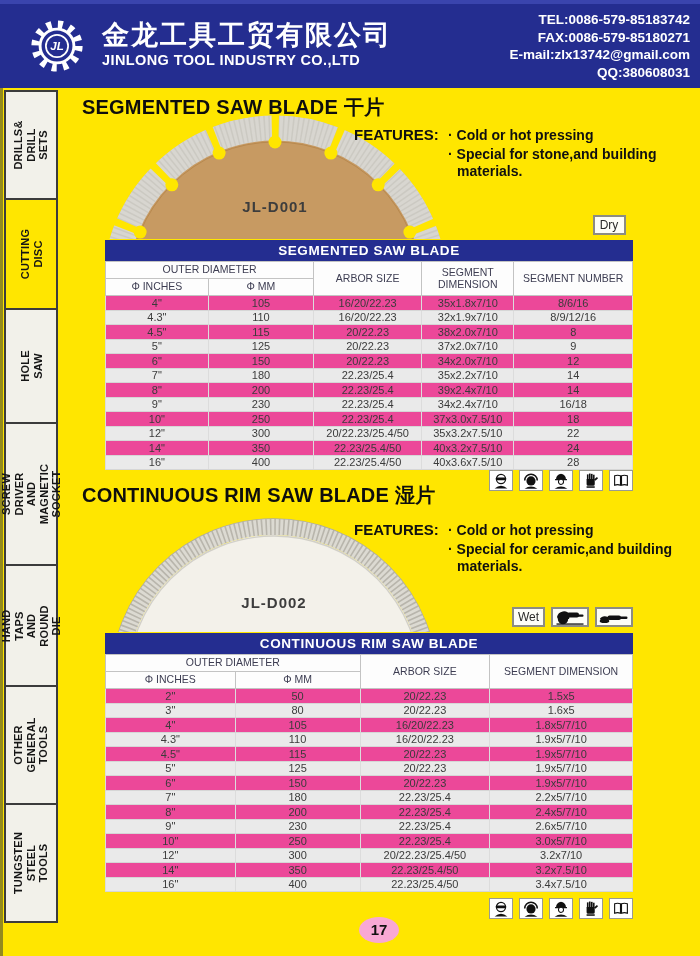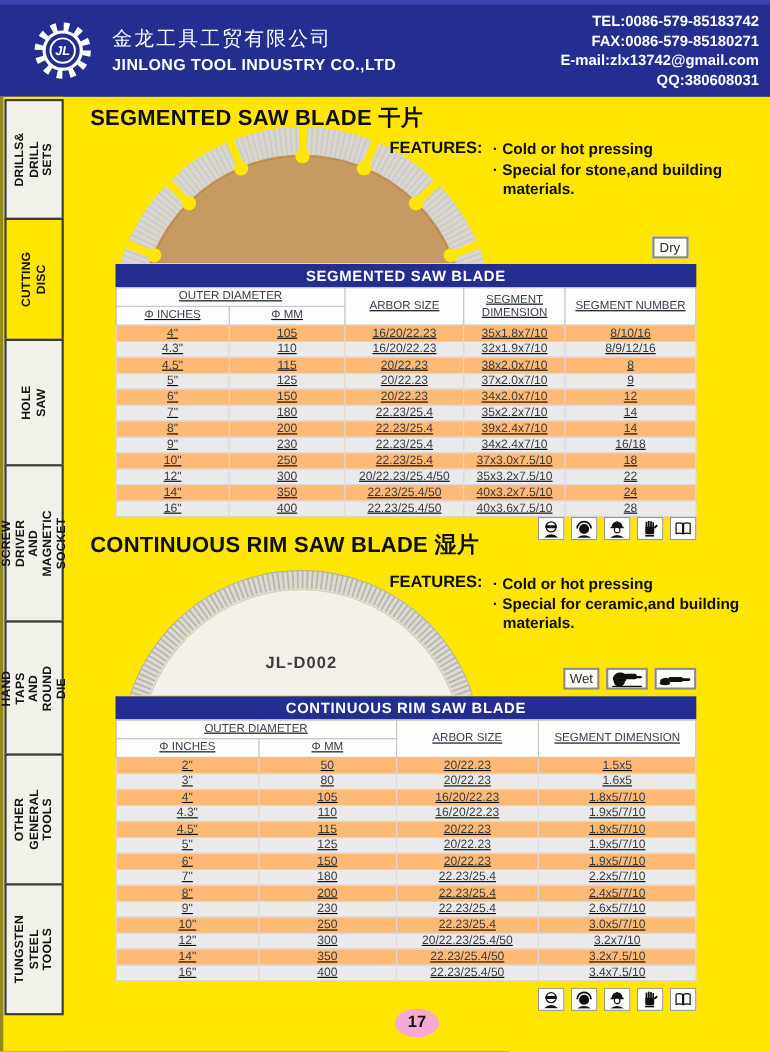--- a/index.html
+++ b/index.html
@@ -4,21 +4,21 @@
 <style>
   * { margin:0; padding:0; box-sizing:border-box; }
   html,body { background:#888; }
   body { font-family:"Liberation Sans", sans-serif; }
   .page { position:relative; width:700px; height:956px; margin:0 auto; background:#ffe600; overflow:hidden; }
 
   
   .header { position:absolute; left:0; top:0; width:700px; height:88px; background:#242d90; color:#fff; border-top:4px solid #3a44ad; }
   .logo { position:absolute; left:28px; top:13px; width:58px; height:58px; }
   .company { position:absolute; left:102px; top:15px; }
-  .company-cn { font-size:18px; font-weight:normal; letter-spacing:2px; line-height:32px; }
+  .company-cn { font-size:27px; font-weight:bold; letter-spacing:2px; line-height:32px; }
   .company-en { font-size:14.5px; font-weight:bold; letter-spacing:.4px; margin-top:1px; }
   .contact { position:absolute; right:10px; top:7px; text-align:right; font-size:13.5px; font-weight:bold; line-height:17.5px; font-style:italic; }
   .contact div { font-style:normal; }
 
   
   .sidebar { position:absolute; left:0; top:88px; width:58px; height:868px; background:#ffe600; border-left:3px solid #938a1e; }
   .tab { position:relative; width:54px; margin-left:1px; background:#f2f1ea; border:2px solid #3c3c3c; margin-top:-2px; }
   .tab:first-child { margin-top:2px; }
   .tab.active { background:#ffe600; }
   .tab-label { position:absolute; top:50%; left:50%; transform:translate(-50%,-50%) rotate(-90deg); font-size:11px; font-weight:bold; text-align:center; white-space:pre-line; line-height:12.5px; color:#151515; letter-spacing:.2px; }
@@ -35,21 +35,21 @@
   .features-label { font-size:15px; font-weight:bold; color:#101010;margin-top:42px; }
   .features-list { position:absolute; width:245px; font-size:14px; font-weight:bold; color:#101010; line-height:17.5px; }
   .features-list div { padding-left:9px; text-indent:-9px; margin-bottom:1px; }
 
   .badge-row { position:absolute; display:flex; gap:6px; align-items:center; }
   .badge { min-width:33px; height:20px; background:#fdfdf7; border:2px solid #8c8c84; color:#2a2a2a; font-size:12px; line-height:16px; text-align:center; padding:0 3px; }
   .machine-box { width:38px; height:20px; background:#fdfdf7; border:2px solid #8c8c84; display:flex; align-items:center; justify-content:center; }
 
   .tbl-block { position:absolute; width:528px; }
   .tbl-title { background:#242d90; color:#fff; font-size:13.5px; font-weight:bold; text-align:center; height:21px; line-height:21px; letter-spacing:.6px; }
-  table { width:100%; border-collapse:collapse; background:#fdba74; table-layout:fixed;text-decoration:underline; }
+  table { width:100%; border-collapse:collapse; background:#ec4899; table-layout:fixed; }
   thead th { font-weight:normal; font-size:10.5px; color:#3d3d52; border:1px solid #c3c3c3; height:17px; text-align:center; line-height:11.5px; background:#fdfdfd; }
   tbody td { font-size:11px; color:#3b3b3b; text-align:center; height:14.5px; border-left:1px solid #dcdcdc; border-right:1px solid #dcdcdc; border-bottom:1px solid #d6d6d6; line-height:12px; }
   tbody tr:nth-child(even) { background:#eaeaea; }
 
   .safety-row { position:absolute; display:flex; gap:6px; }
   .safety-box { width:24px; height:21px; background:#fff; border:1px solid #9a9a92; display:flex; align-items:center; justify-content:center; }
 
   .page-num { position:absolute; left:50%; transform:translateX(-50%); width:40px; height:26px; background:#f9a8d4; border-radius:50%; text-align:center; font-size:15px; font-weight:bold; color:#111; line-height:26px; }
 </style>
 </head>
@@ -134,20 +134,21 @@
           <circle cx="34" cy="180" r="6.5"></circle>
             <circle cx="45.1" cy="124.1" r="6.5"></circle>
             <circle cx="76.8" cy="76.8" r="6.5"></circle>
             <circle cx="124.1" cy="45.1" r="6.5"></circle>
           <circle cx="180" cy="34" r="6.5"></circle>
             <circle cx="235.9" cy="45.1" r="6.5"></circle>
             <circle cx="283.2" cy="76.8" r="6.5"></circle>
             <circle cx="314.9" cy="124.1" r="6.5"></circle>
         </g>
       </svg>
+      <span class="blade-code" style="top:90px">JL-D001</span>
     </div>
 
     <div class="features" style="left:296px; top:38px;">
       <span class="features-label">FEATURES:</span>
     </div>
     <div class="features-list" style="left:390px; top:39px;">
       <div>· Cold or hot pressing</div>
       <div>· Special for stone,and building materials.</div>
     </div>
 
@@ -193,21 +194,21 @@
             <th>Φ INCHES</th>
             <th>Φ MM</th>
           </tr>
         </thead>
         <tbody>
             <tr>
               <td>4"</td>
               <td>105</td>
               <td>16/20/22.23</td>
               <td>35x1.8x7/10</td>
-              <td>8/10/16</td>
+              <td>8/6/16</td>
             </tr>
             <tr>
               <td>4.3"</td>
               <td>110</td>
               <td>16/20/22.23</td>
               <td>32x1.9x7/10</td>
               <td>8/9/12/16</td>
             </tr>
             <tr>
               <td>4.5"</td>

